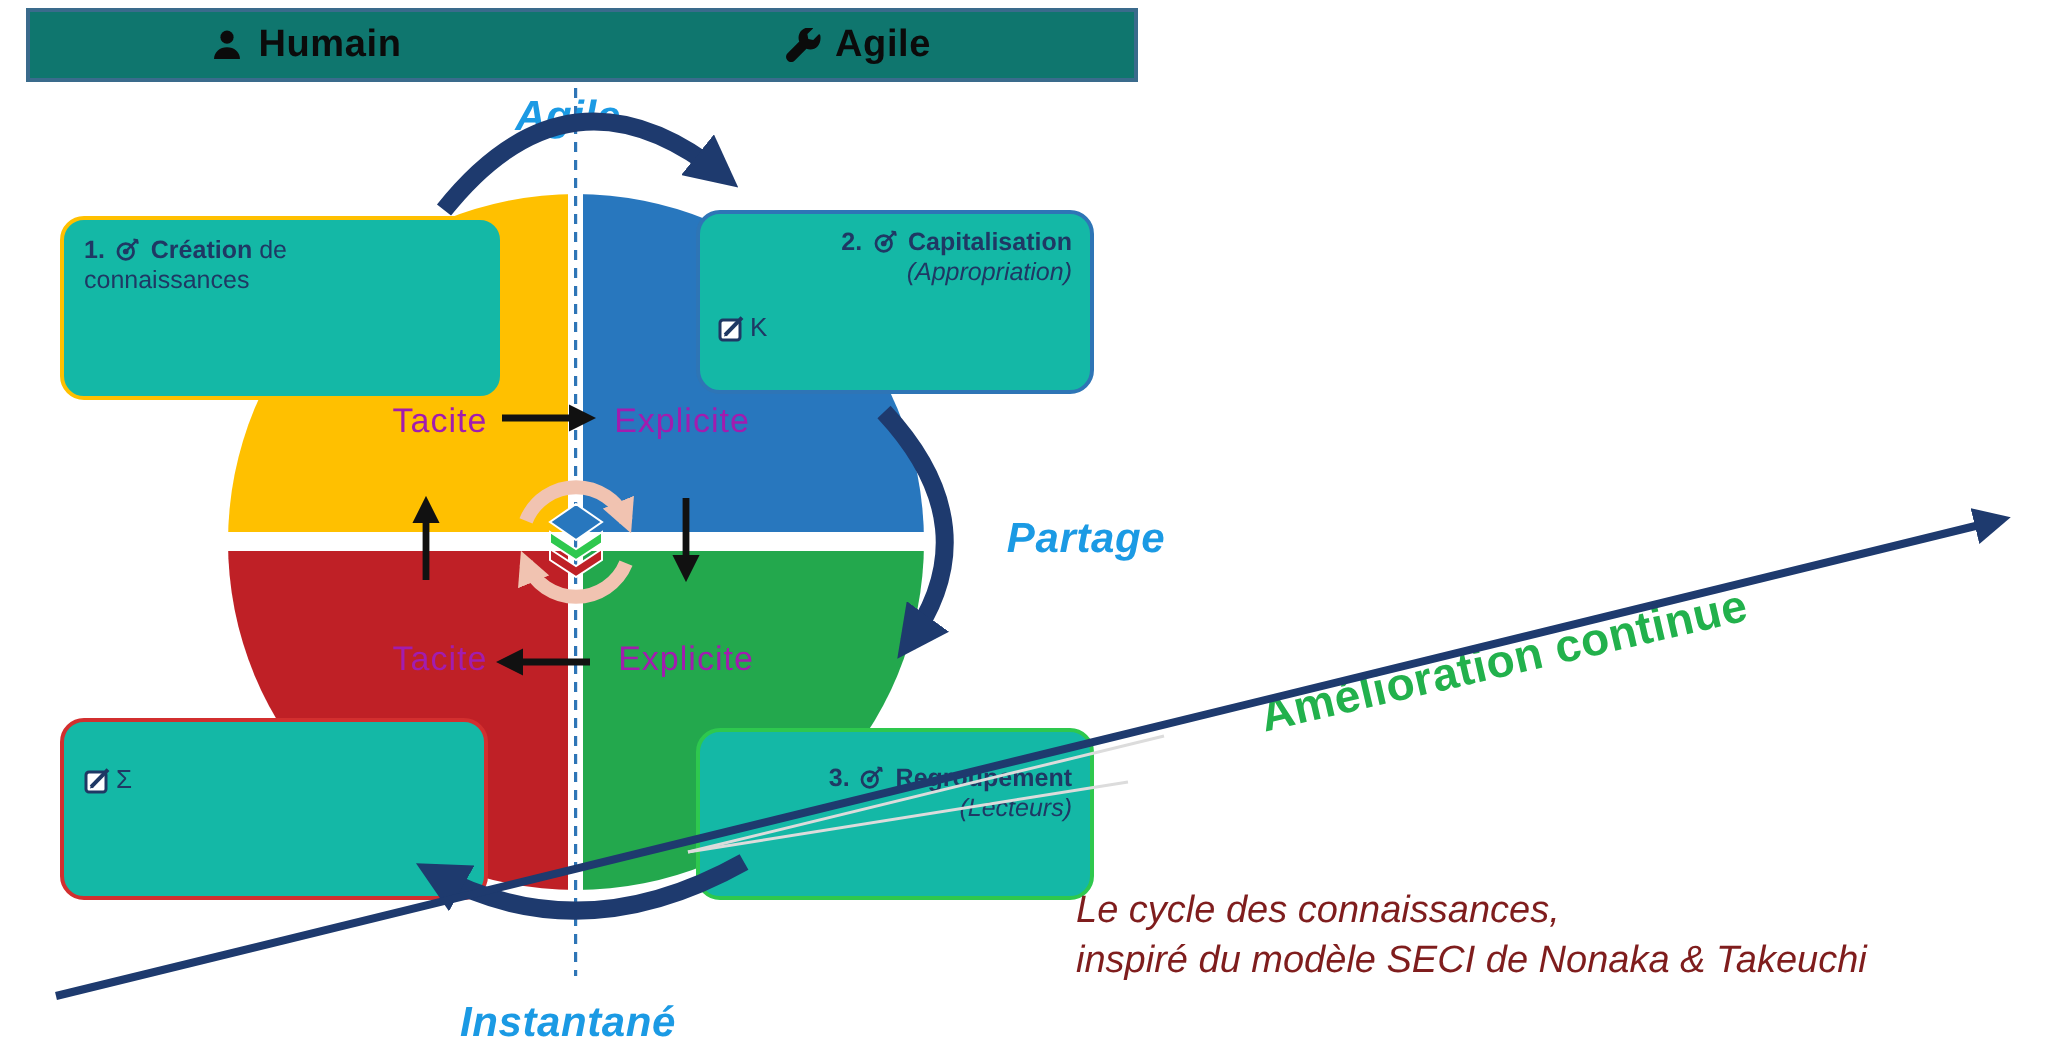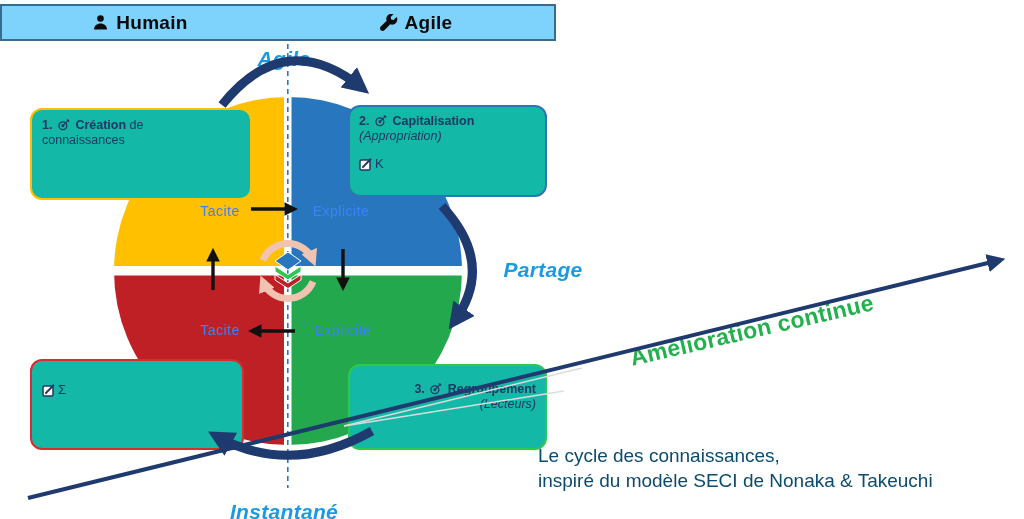--- a/index.html
+++ b/index.html
@@ -6,67 +6,67 @@
   .stage{
     position:relative;width:1024px;height:519px;overflow:hidden;background:#fff;
     font-family:"Liberation Sans","DejaVu Sans",sans-serif;
   }
   svg.layer{position:absolute;left:0;top:0;pointer-events:none;}
   .under{z-index:1;}
   .over{z-index:6;}
 
   
   .header-bar{
-    position:absolute;left:0;top:4px;width:552px;height:33px;z-index:4;
-    border:2px solid #3A6B8C;background:#7dd3fc;display:flex;align-items:center;justify-content:flex-end;
+    position:absolute;left:13px;top:4px;width:552px;height:33px;z-index:4;
+    border:2px solid #3A6B8C;background:#0f766e;display:flex;align-items:center;justify-content:flex-end;
   }
   .header-cell{flex:1;display:flex;align-items:center;justify-content:center;gap:7px;}
   .header-cell span{font-size:19px;font-weight:bold;color:#0b0b0b;letter-spacing:.3px;}
 
   
   .flow-label{
     position:absolute;z-index:5;color:#1B9AE4;font-weight:bold;font-style:italic;
     font-size:21px;transform:translateX(-50%);white-space:nowrap;letter-spacing:.3px;
   }
   .fl-top{left:284px;top:47px;}
   .fl-right{left:543px;top:258px;}
   .fl-bottom{left:284px;top:500px;}
 
   
   .circle-word{
-    position:absolute;z-index:3;color:#3b82f6;font-size:14px;letter-spacing:.5px;
+    position:absolute;z-index:3;color:#a21caf;font-size:17px;letter-spacing:.5px;
     transform:translate(-50%,-50%);white-space:nowrap;
   }
 
   
   .note-box{
     position:absolute;z-index:4;background:#14b8a6;border-radius:12px;
     color:#1F3864;font-size:12.5px;line-height:15px;
   }
   .note-box .bold{font-weight:bold;}
   .note-box .italic{font-style:italic;}
   .box1{left:30px;top:108px;width:198px;height:72px;border:2.4px solid #FFC000;padding:8px 10px;}
   .box1 .wrap{width:122px;}
-  .box2{left:348px;top:105px;width:177px;height:74px;border:2.4px solid #2E75B6;padding:7px 9px;}
+  .box2{left:348px;top:105px;width:177px;height:74px;border:2.4px solid #2E75B6;padding:7px 9px;text-align:right;}
   .box3{left:348px;top:364px;width:177px;height:66px;border:2.4px solid #2EC84E;padding:16px 9px 0 9px;text-align:right;}
   .box4{left:30px;top:359px;width:190px;height:69px;border:2.4px solid #D22F2F;padding:18px 10px 0 10px;}
   .badge-row{display:flex;align-items:center;gap:2px;margin-top:3px;font-size:13px;color:#1F3864;}
   .box2 .badge-row{position:absolute;left:9px;top:46px;}
   .ic{vertical-align:-2px;margin:0 2px;}
 
   
   .improve-label{
     position:absolute;z-index:5;left:596px;top:317px;width:312px;text-align:center;
     color:#22B14C;font-weight:bold;font-size:23px;transform:rotate(-13deg);
     white-space:nowrap;letter-spacing:.3px;
   }
 
   
   .caption{
-    position:absolute;z-index:5;left:538px;top:443px;color:#0c4a6e;
+    position:absolute;z-index:5;left:538px;top:443px;color:#7f1d1d;font-style:italic;
     font-size:19px;line-height:25px;white-space:nowrap;
   }
 </style>
 </head>
 <body>
 
 <div class="stage">
 
   <svg class="layer under" width="1024" height="519" viewBox="0 0 1024 519">
     <defs>

